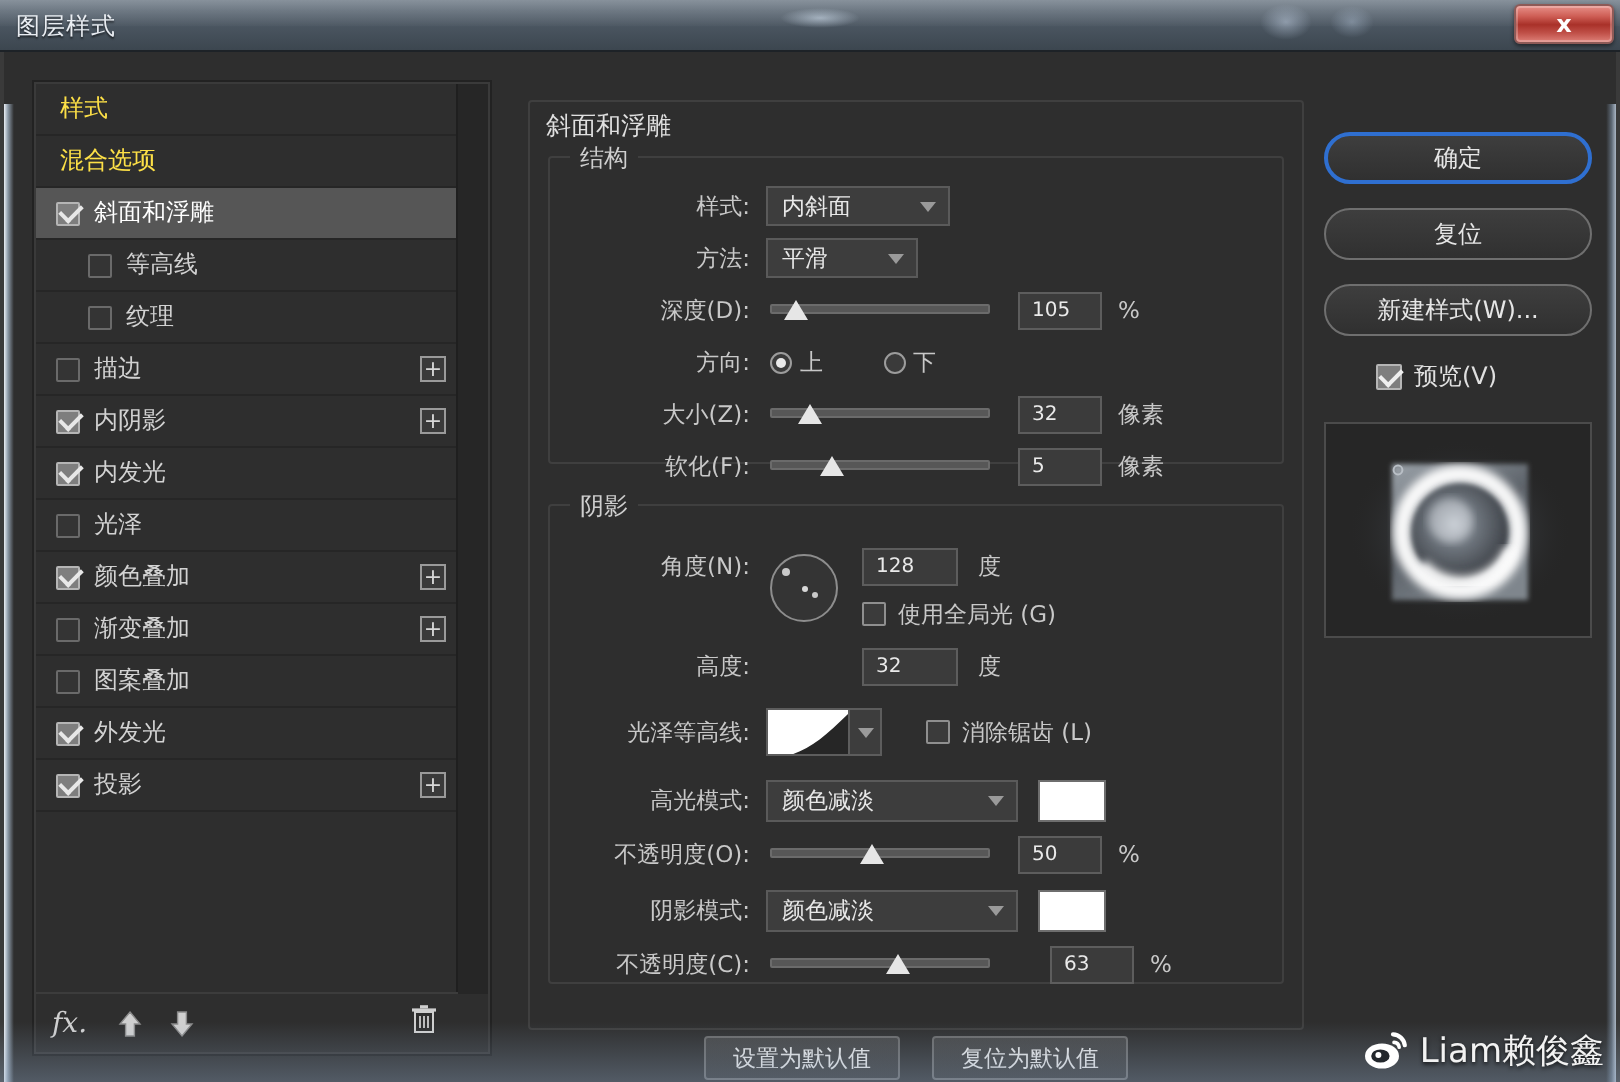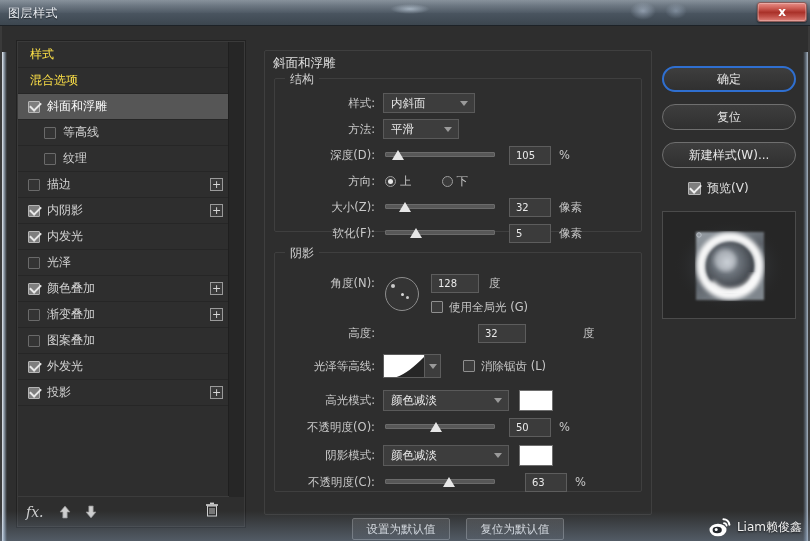--- a/index.html
+++ b/index.html
@@ -195,21 +195,21 @@
     border-left:2px solid #efefef; border-bottom:2px solid #efefef; transform: rotate(-45deg); }
   .prev-lbl { font-size: 12px; color: #e0e0e0; }
   .thumb-box {
     width: 134px; height: 108px; border: 1px solid #4b4b4b; background: #262626;
     position: relative; overflow: hidden;
   }
 
   
   .wm {
     position: absolute; right: 8px; bottom: 4px; display: flex; align-items: center;
-    color: #f2f2f2; font-size: 12px; text-shadow: 0 1px 2px rgba(0,0,0,.8);
+    color: #f2f2f2; font-size: 17px; text-shadow: 0 1px 2px rgba(0,0,0,.8);
   }
   .wm-logo { margin-right: 6px; display:flex; }
   .bottom-glow {
     position:absolute; left:0; bottom:0; width:810px; height:30px;
     background: linear-gradient(to top, rgba(150,175,205,.35), rgba(120,145,180,0));
     pointer-events:none;
   }
   .edge-l { position:absolute; left:0; top:26px; width:5px; height:515px;
     background: linear-gradient(to right,#e9eef4,#8b98a6 40%,#2c2c2c); }
   .edge-r { position:absolute; right:0; top:26px; width:5px; height:515px;
@@ -400,21 +400,21 @@
           <span class="lbl" style="width:100px;">角度(N):</span>
           <span class="num" style="width:48px; margin-left:56px;">128</span>
           <span class="unit" style="margin-left:10px;">度</span>
         </div>
 
         <div class="row" style="left:156px; top:44px;">
           <span class="cbsm"></span>
           <span class="unit">使用全局光 (G)</span>
         </div>
 
-        <div class="row" style="left:0; top:70px; width:368px;gap:47px;">
+        <div class="row" style="left:0; top:70px; width:368px;">
           <span class="lbl" style="width:100px;">高度:</span>
           <span class="num" style="width:48px; margin-left:56px;">32</span>
           <span class="unit" style="margin-left:10px;">度</span>
         </div>
 
         <div class="row" style="left:0; top:100px; width:368px; height:26px;">
           <span class="lbl" style="width:100px;">光泽等高线:</span>
           <span class="contour-wrap" style="margin-left:8px;">
             <span class="contour">
               <svg width="42" height="24" viewBox="0 0 42 24" preserveAspectRatio="none">

